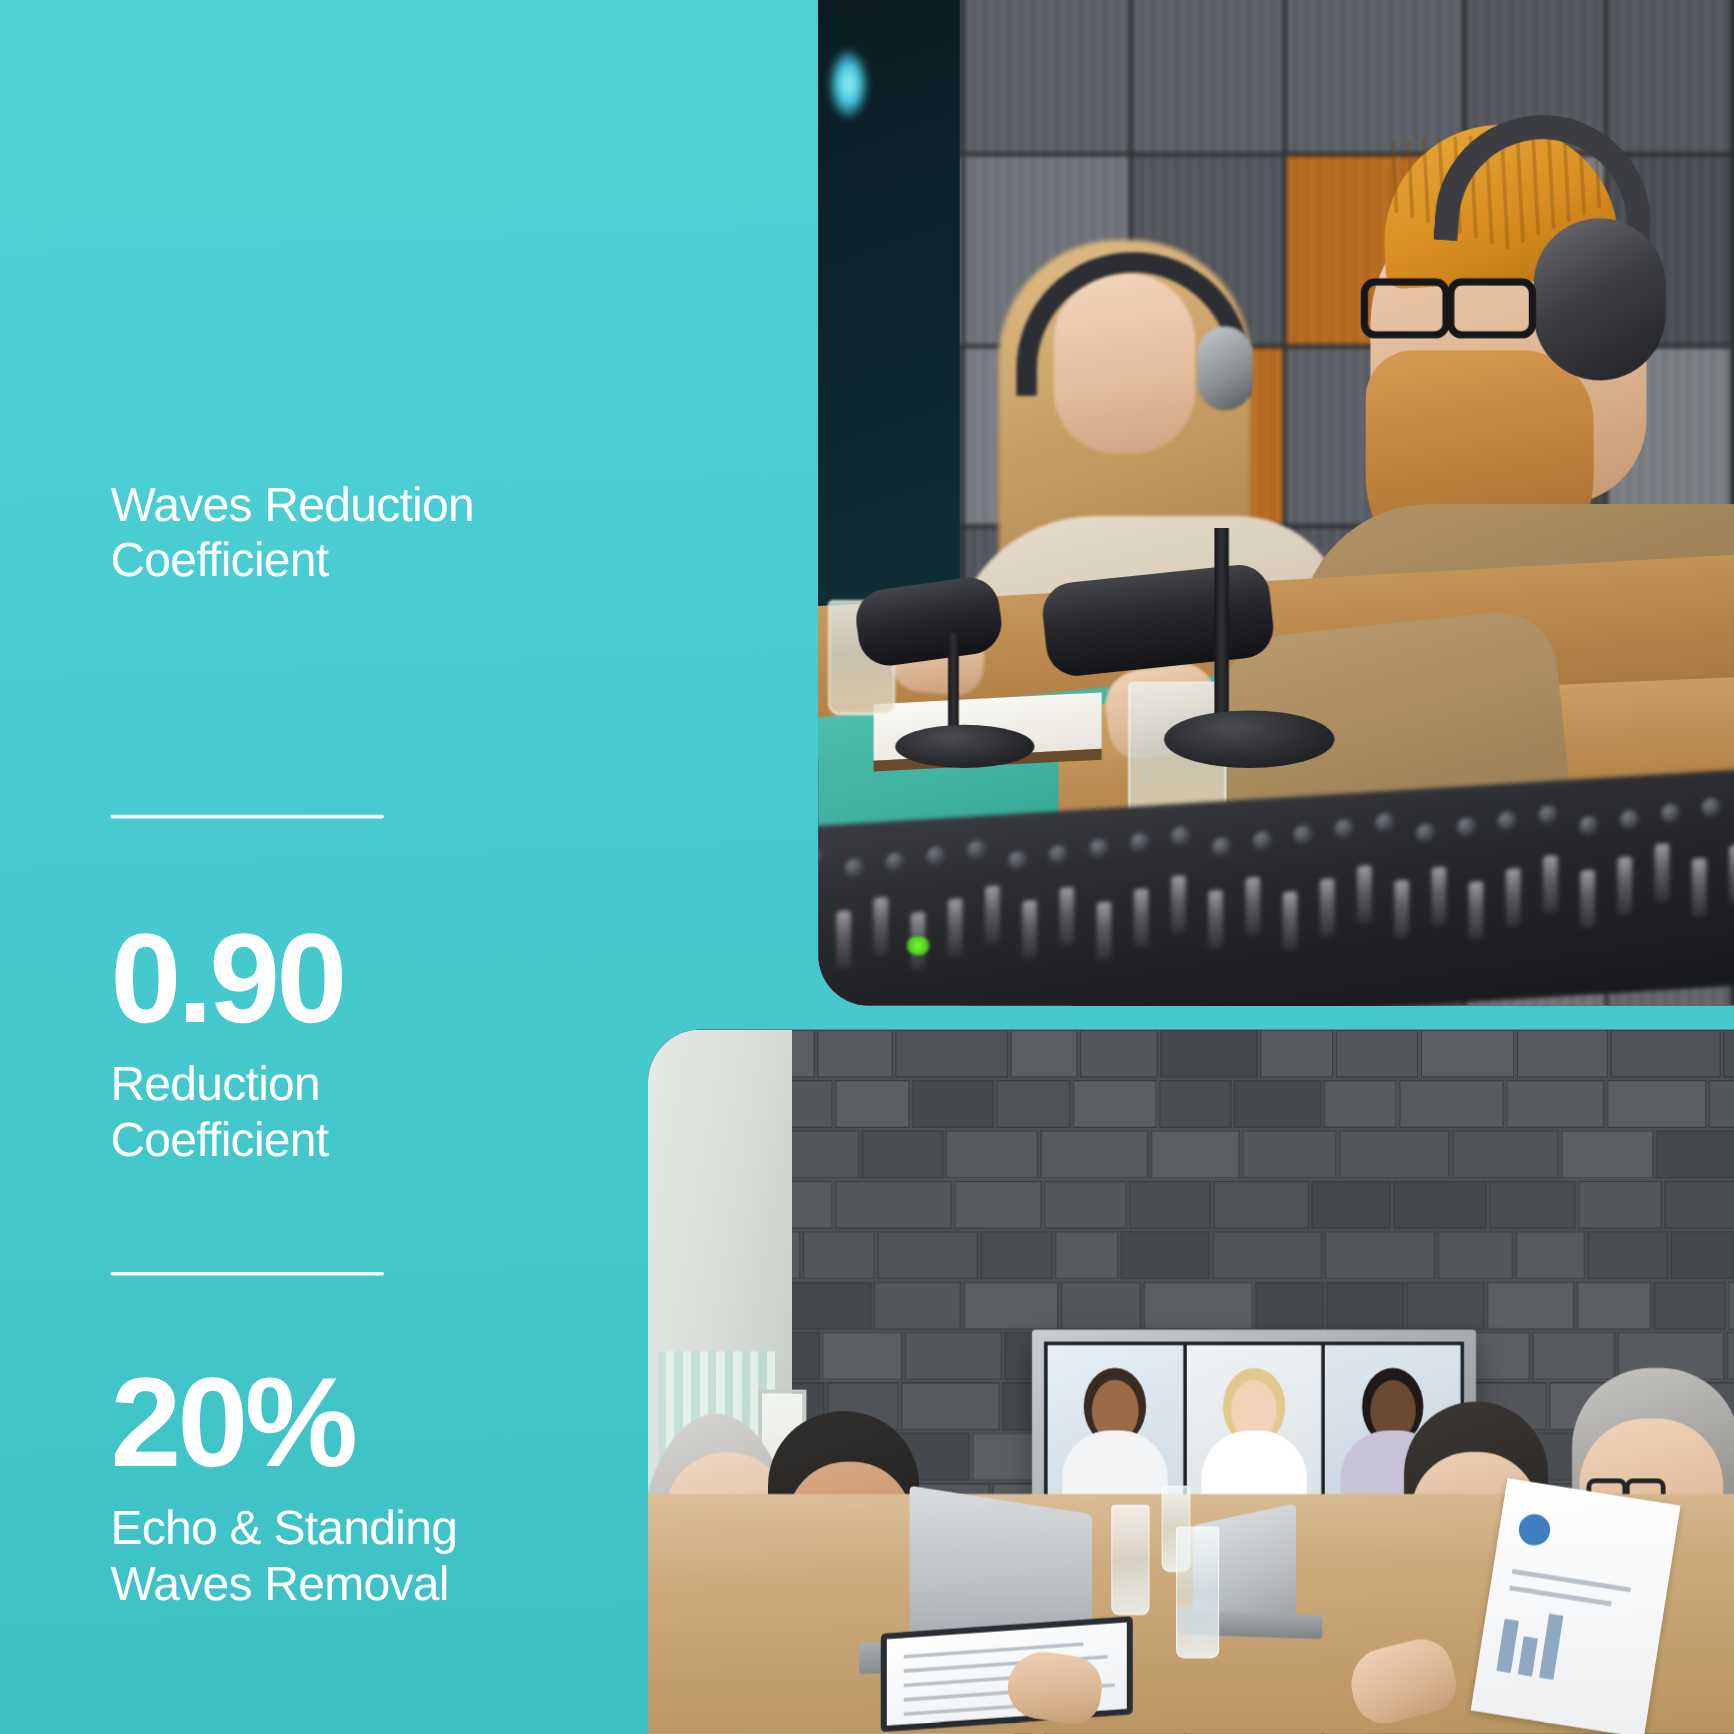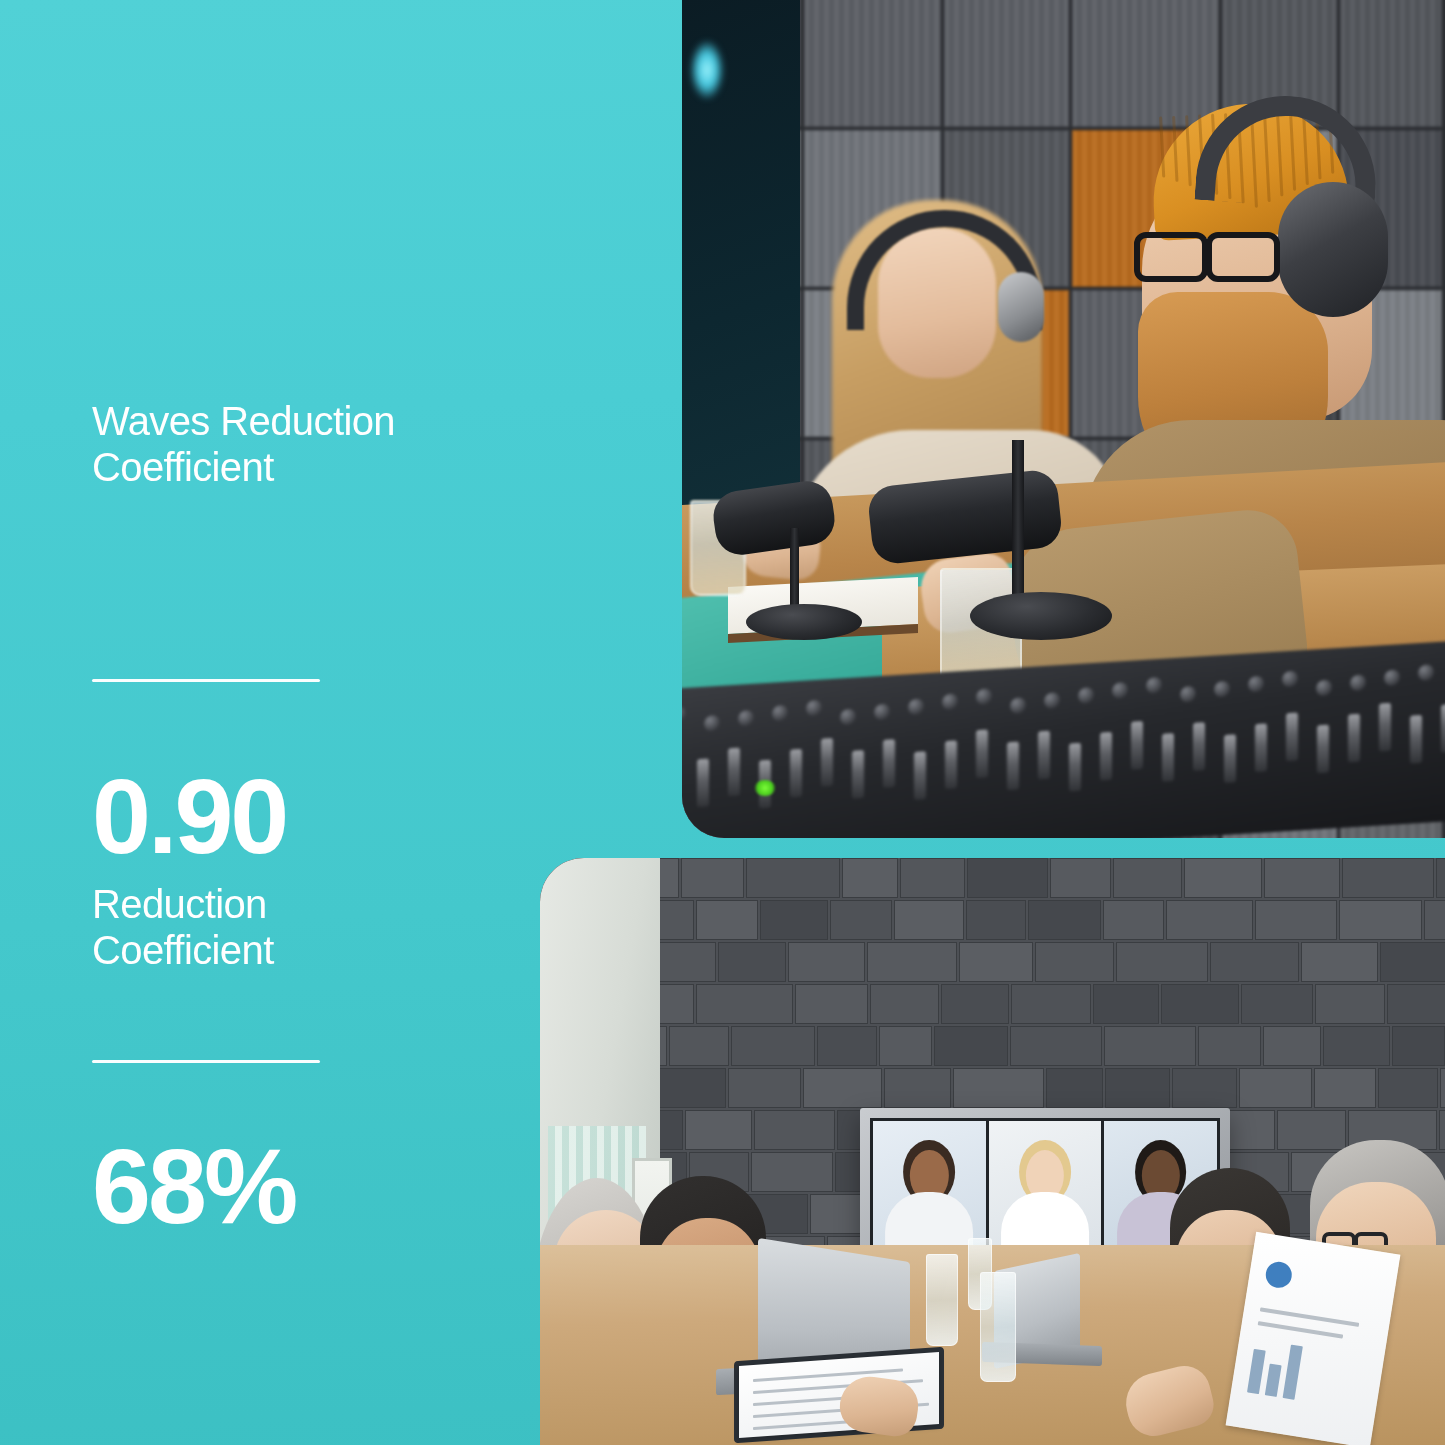--- a/index.html
+++ b/index.html
@@ -337,21 +337,25 @@
       <div class="stat-value">0.90</div>
       <div class="stat-label">
         <span>Reduction</span><br>
         <span>Coefficient</span>
       </div>
     </div>
 
     <div class="divider" id="divider-1"></div>
 
     <div class="stat-block" id="stat-2">
-      <div class="stat-value">68%</div>
+      <div class="stat-value">20%</div>
+      <div class="stat-label">
+        <span>Echo &amp; Standing</span><br>
+        <span>Waves Removal</span>
+      </div>
     </div>
 
   </div>
 
   <div class="photo" id="photo-studio">
     <div class="wall" id="studio-wall" style="filter: blur(1.6px);">
         <div class="pnl" style="left: 0px; top: -10px; width: 119px; height: 137px; background: repeating-linear-gradient(90deg, rgba(255, 255, 255, 0.04) 0px, rgba(255, 255, 255, 0.04) 5px, rgba(0, 0, 0, 0.05) 5px, rgba(0, 0, 0, 0.05) 10px) rgb(84, 87, 93); box-shadow: rgba(0, 0, 0, 0.18) 0px 0px 0px 1px inset;"></div>
         <div class="pnl" style="left: 0px; top: 130px; width: 119px; height: 157px; background: repeating-linear-gradient(90deg, rgba(255, 255, 255, 0.04) 0px, rgba(255, 255, 255, 0.04) 5px, rgba(0, 0, 0, 0.05) 5px, rgba(0, 0, 0, 0.05) 10px) rgb(123, 127, 133); box-shadow: rgba(0, 0, 0, 0.18) 0px 0px 0px 1px inset;"></div>
         <div class="pnl" style="left: 0px; top: 290px; width: 119px; height: 147px; background: repeating-linear-gradient(90deg, rgba(255, 255, 255, 0.04) 0px, rgba(255, 255, 255, 0.04) 5px, rgba(0, 0, 0, 0.05) 5px, rgba(0, 0, 0, 0.05) 10px) rgb(93, 96, 102); box-shadow: rgba(0, 0, 0, 0.18) 0px 0px 0px 1px inset;"></div>
         <div class="pnl" style="left: 0px; top: 440px; width: 119px; height: 157px; background: repeating-linear-gradient(90deg, rgba(255, 255, 255, 0.04) 0px, rgba(255, 255, 255, 0.04) 5px, rgba(0, 0, 0, 0.05) 5px, rgba(0, 0, 0, 0.05) 10px) rgb(74, 77, 83); box-shadow: rgba(0, 0, 0, 0.18) 0px 0px 0px 1px inset;"></div>

